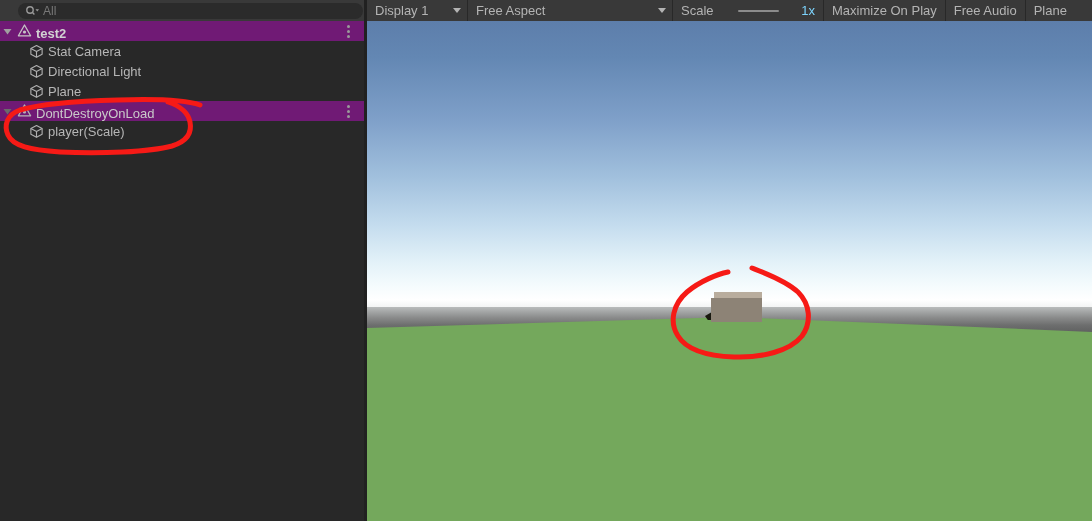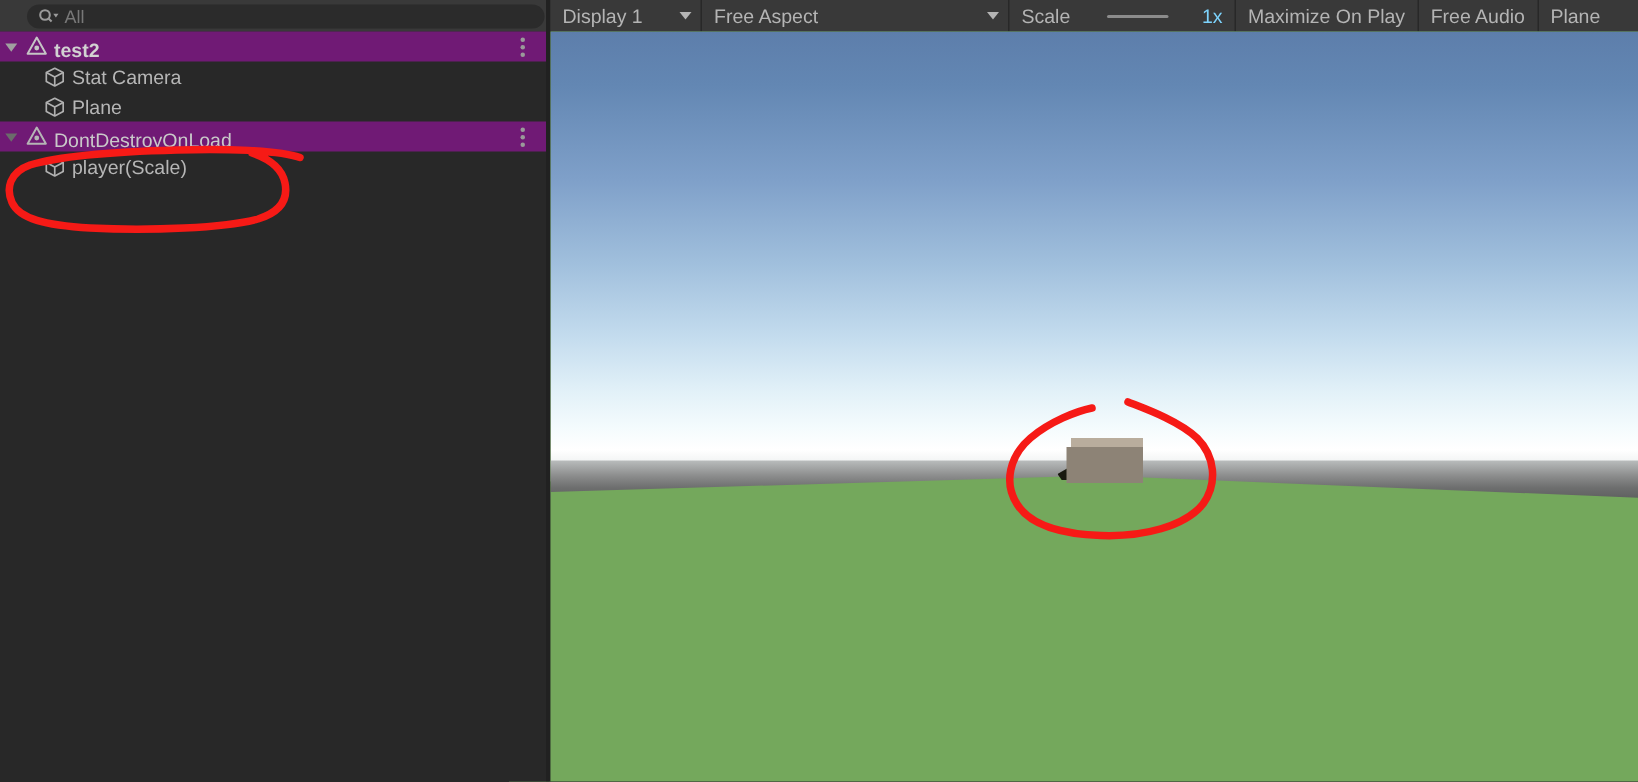--- a/index.html
+++ b/index.html
@@ -204,20 +204,30 @@
         <span class="indent-2"></span>
         <span class="icon-slot">
           <svg width="15" height="15" viewBox="0 0 16 16">
             <path d="M8 1.6 L14 4.7 L14 11 L8 14.2 L2 11 L2 4.7 Z" fill="none" stroke="#b0b0b0" stroke-width="1.2" stroke-linejoin="round"></path>
             <path d="M2 4.7 L8 7.9 L14 4.7 M8 7.9 L8 14.2" fill="none" stroke="#b0b0b0" stroke-width="1.2" stroke-linejoin="round"></path>
           </svg>
         </span>
         <span class="hlabel">Stat Camera</span>
       </div>
 
+      <div class="hrow">
+        <span class="indent-2"></span>
+        <span class="icon-slot">
+          <svg width="15" height="15" viewBox="0 0 16 16">
+            <path d="M8 1.6 L14 4.7 L14 11 L8 14.2 L2 11 L2 4.7 Z" fill="none" stroke="#b0b0b0" stroke-width="1.2" stroke-linejoin="round"></path>
+            <path d="M2 4.7 L8 7.9 L14 4.7 M8 7.9 L8 14.2" fill="none" stroke="#b0b0b0" stroke-width="1.2" stroke-linejoin="round"></path>
+          </svg>
+        </span>
+        <span class="hlabel">Directional Light</span>
+      </div>
 
       <div class="hrow">
         <span class="indent-2"></span>
         <span class="icon-slot">
           <svg width="15" height="15" viewBox="0 0 16 16">
             <path d="M8 1.6 L14 4.7 L14 11 L8 14.2 L2 11 L2 4.7 Z" fill="none" stroke="#b0b0b0" stroke-width="1.2" stroke-linejoin="round"></path>
             <path d="M2 4.7 L8 7.9 L14 4.7 M8 7.9 L8 14.2" fill="none" stroke="#b0b0b0" stroke-width="1.2" stroke-linejoin="round"></path>
           </svg>
         </span>
         <span class="hlabel">Plane</span>

